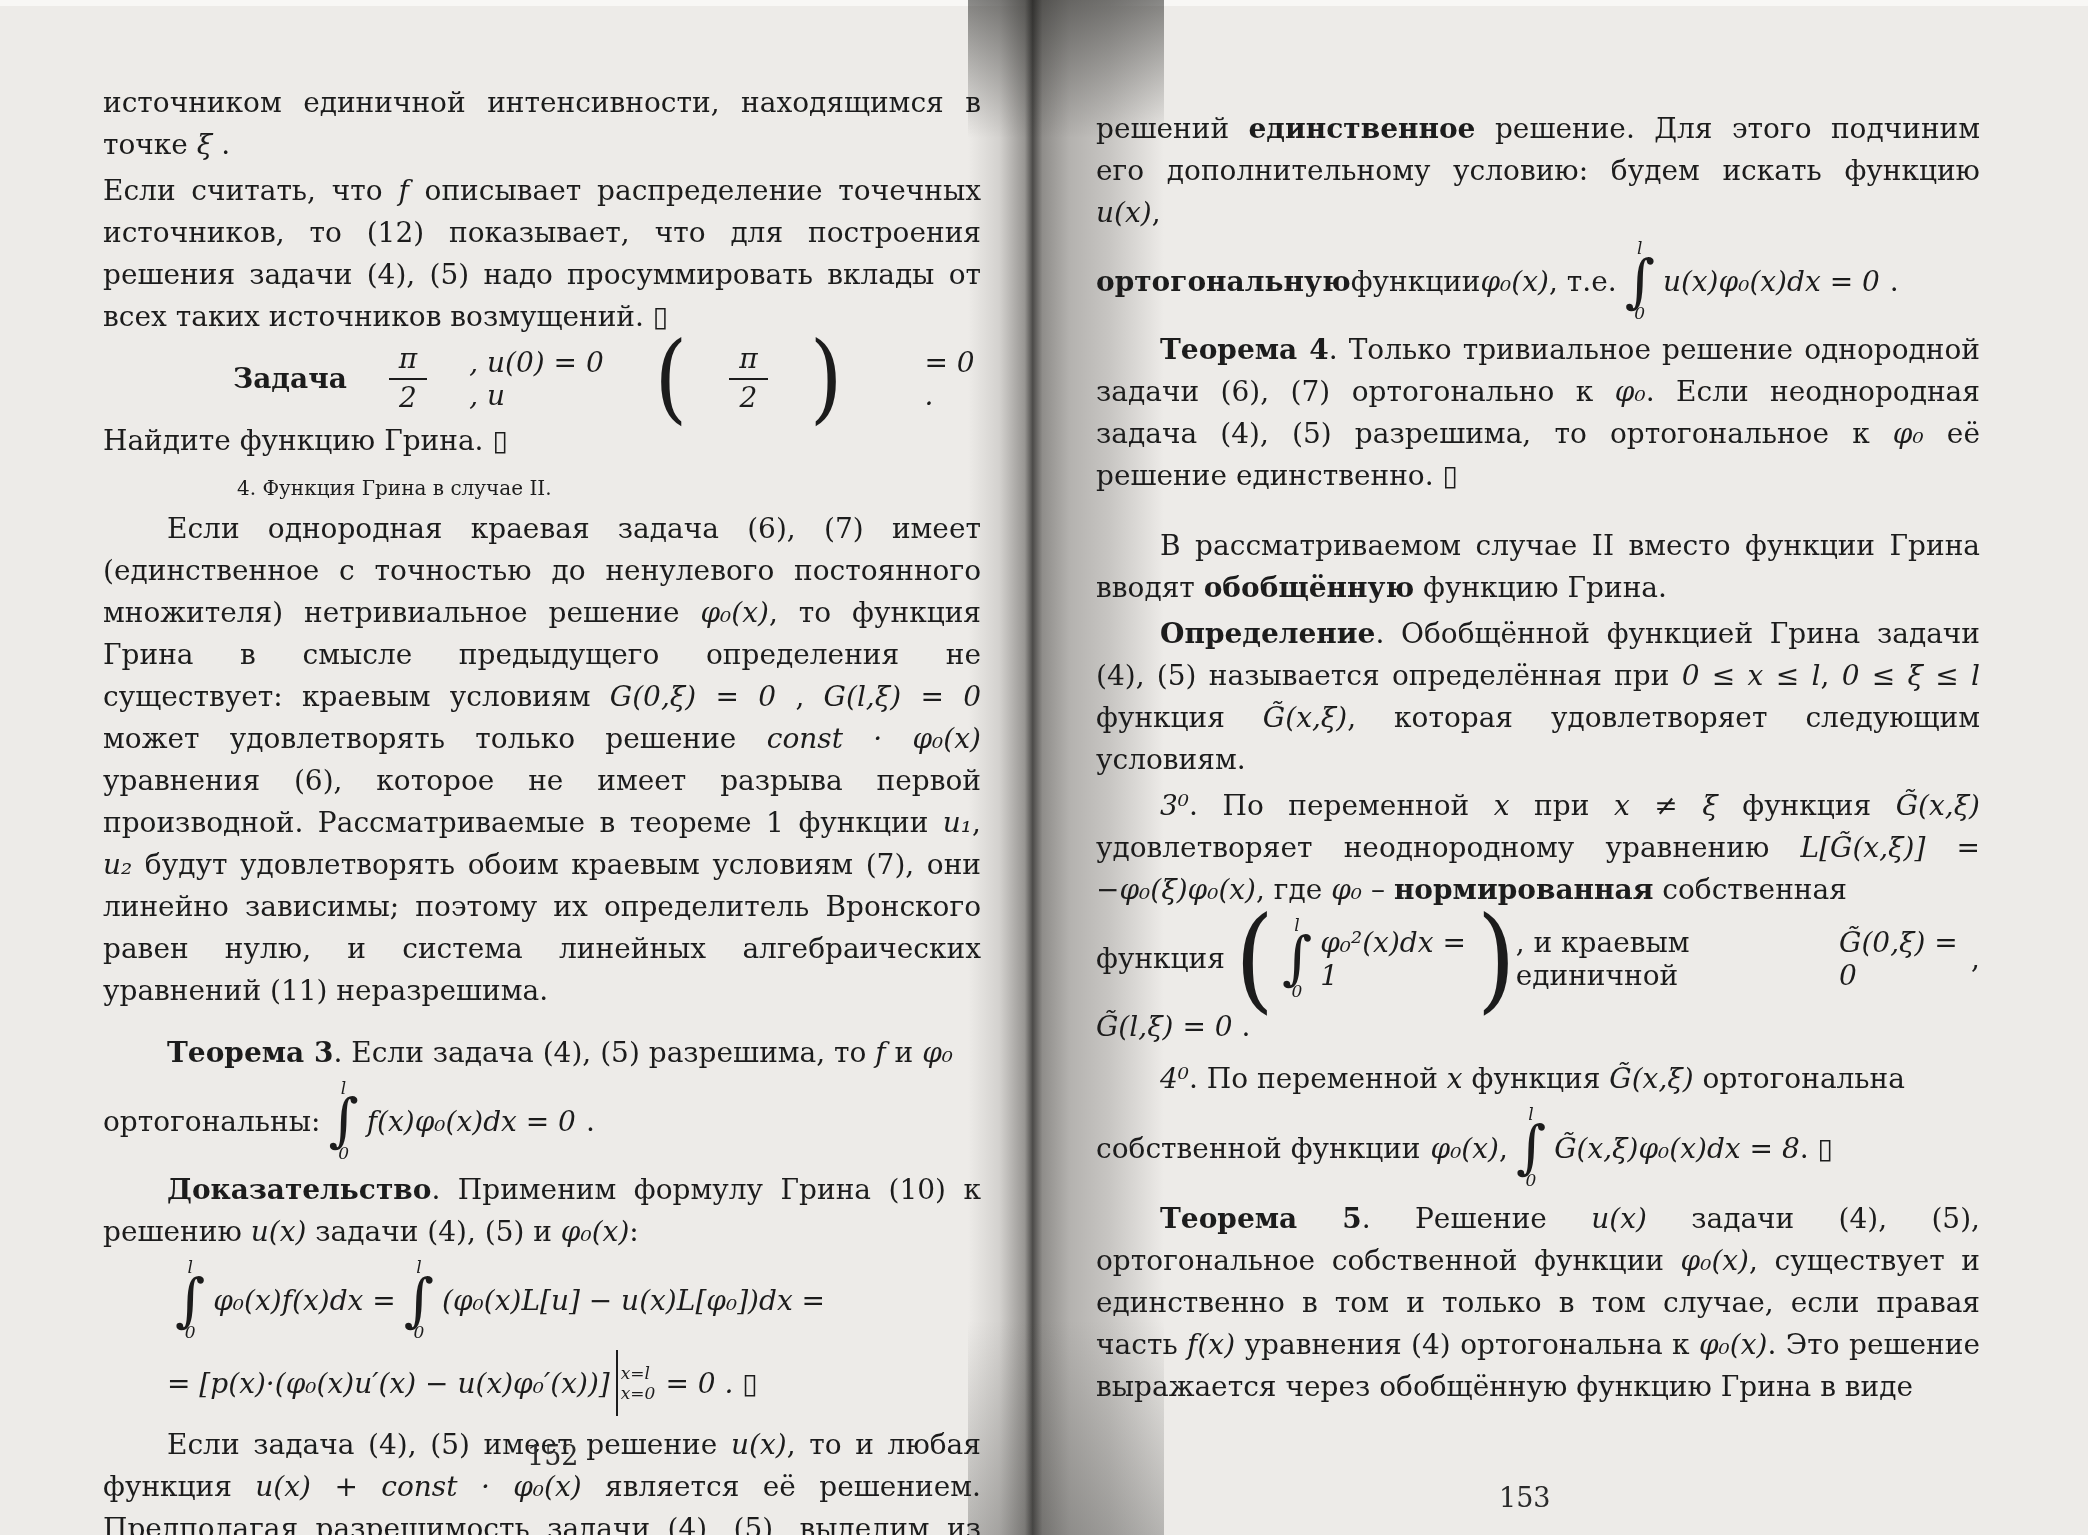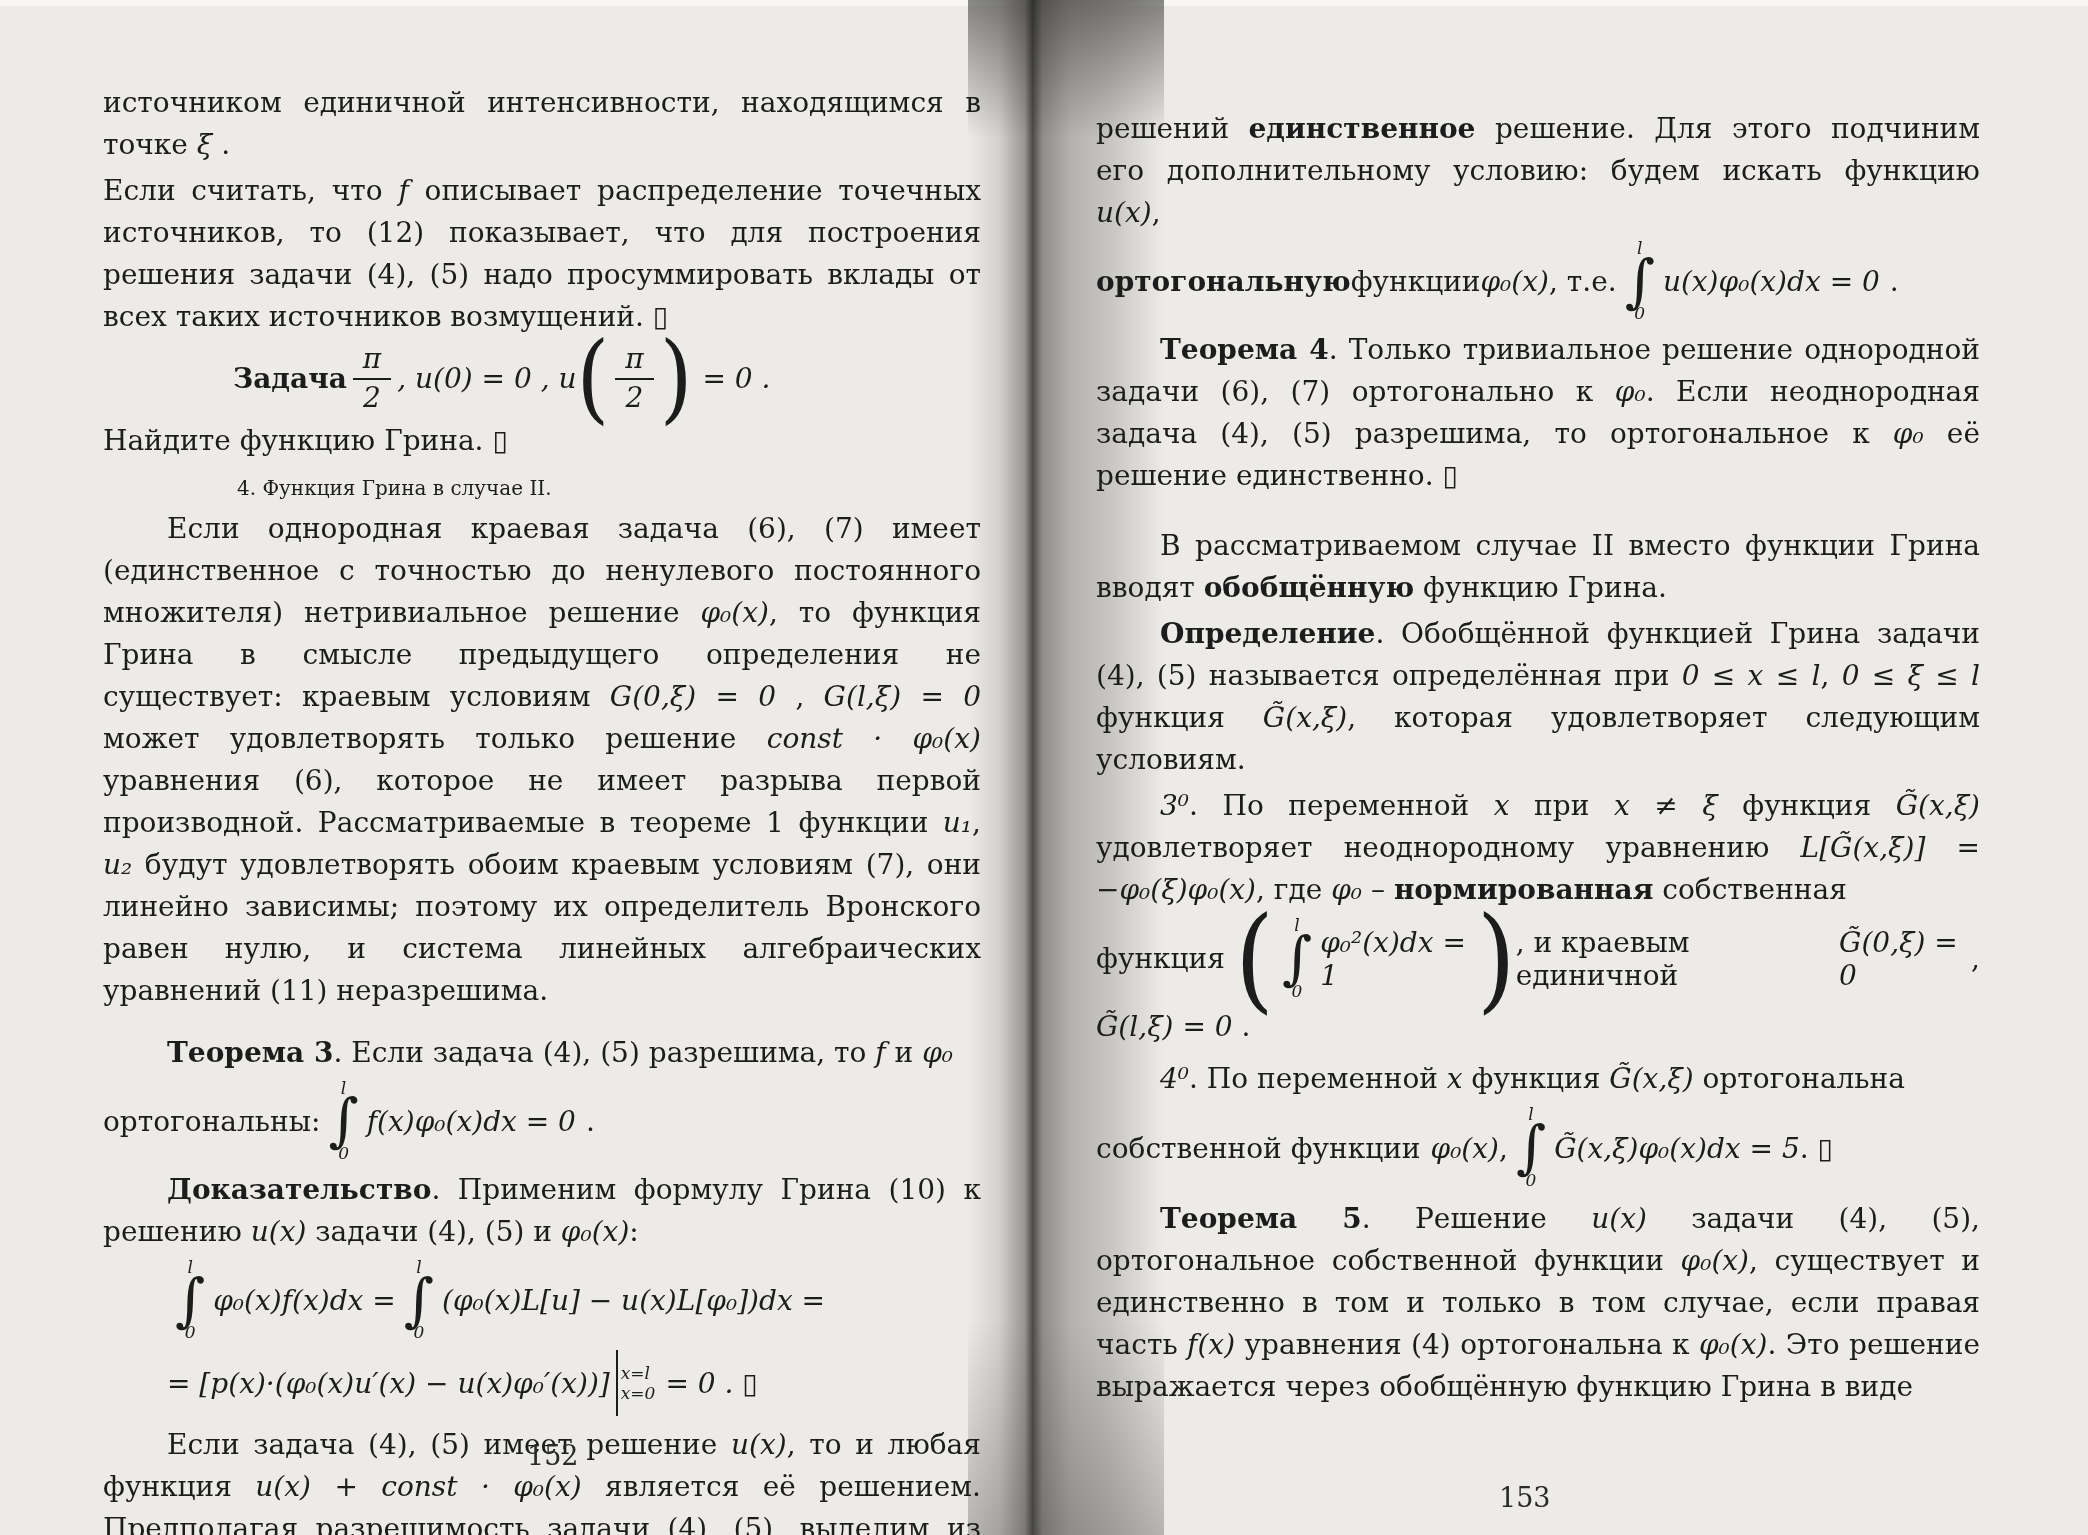--- a/index.html
+++ b/index.html
@@ -44,21 +44,21 @@
   }
   .indent{text-indent:64px;}
   .m{font-style:italic;}
   .b{font-weight:bold;}
 
   
   .fline{
     display:flex;align-items:center;flex-wrap:nowrap;
     font-size:28px;margin:6px 0;
   }
-  .fline.centered{margin-left:130px;}
+  .fline.centered{margin-left:130px;gap:36px;}
   .gap-s{width:10px;flex:none;}
 
   
   .intg{display:inline-flex;flex-direction:column;align-items:center;
         vertical-align:middle;line-height:1;margin:0 8px;flex:none;}
   .intg .lim{font-size:17px;font-style:italic;line-height:1.05;}
   .intg .sgn{font-size:58px;line-height:0.82;}
 
   
   .frac{display:inline-flex;flex-direction:column;align-items:center;
@@ -222,20 +222,20 @@
   <div class="fline">
     <span>собственной функции</span>
     <span class="gap-s"></span>
     <span class="m">φ₀(x)</span>
     <span>,</span>
     <span class="intg">
         <span class="lim">l</span>
         <span class="sgn">∫</span>
         <span class="lim">0</span>
       </span>
-    <span class="m">G̃(x,ξ)φ₀(x)dx = 5</span>
+    <span class="m">G̃(x,ξ)φ₀(x)dx = 8</span>
     <span> . ▯</span>
   </div>
 
   <p class="para indent" style="margin-top:8px;"><span class="b">Теорема 5</span><span>. Решение </span><span class="m">u(x)</span><span> задачи (4), (5), ортогональное собственной функции </span><span class="m">φ₀(x)</span><span>, существует и единственно в том и только в том случае, если правая часть </span><span class="m">f(x)</span><span> уравнения (4) ортогональна к </span><span class="m">φ₀(x)</span><span>. Это решение выражается через обобщённую функцию Грина в виде</span></p>
 
 </div>
 <div class="pageno pageno-right">153</div>
 
 </body></html>

